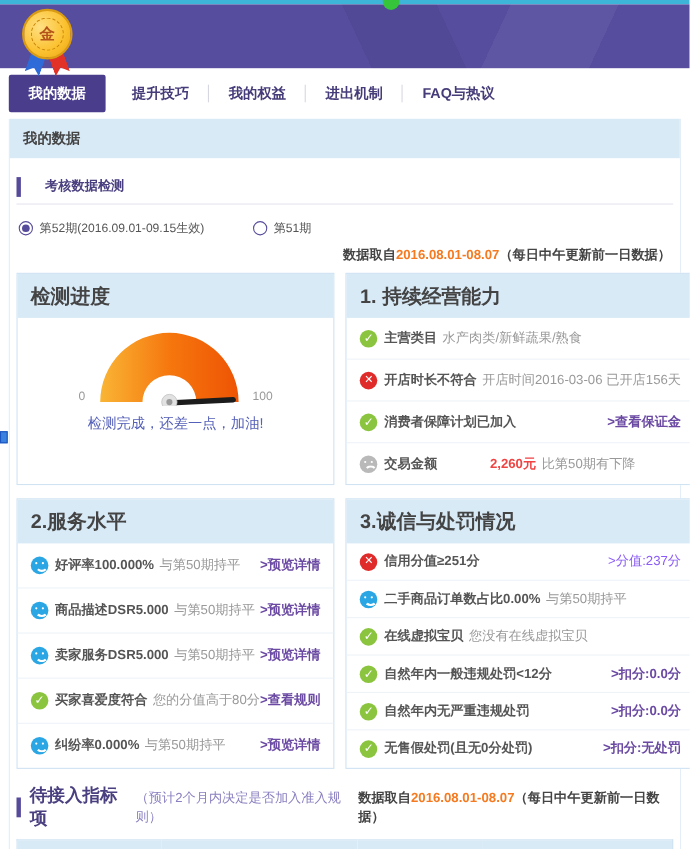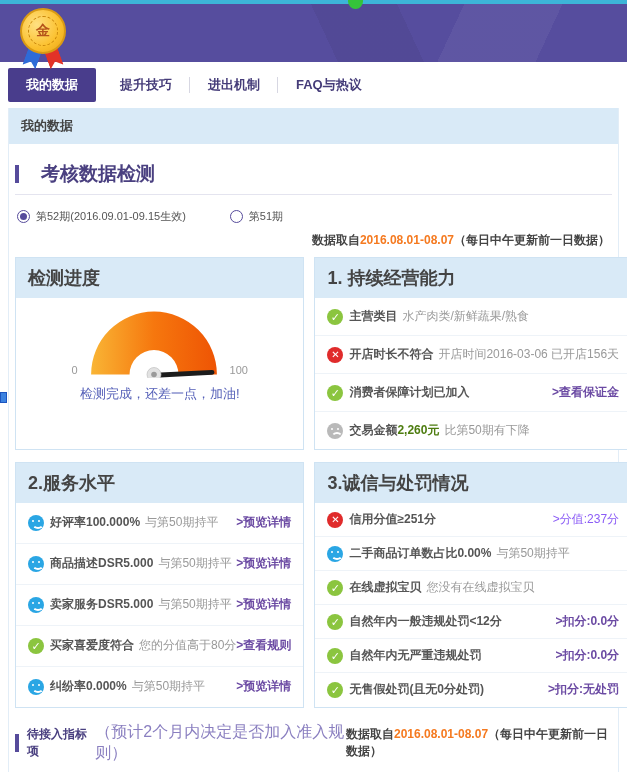--- a/index.html
+++ b/index.html
@@ -37,41 +37,41 @@
   .tab { color:#453c79; font-weight:bold; font-size:13px; padding:8px 18px; position:relative; cursor:pointer; }
   .tab.active { background:#493d8c; color:#fff; border-radius:2px; margin-right:6px; }
   .tab:not(.active):not(:last-child)::after { content:""; position:absolute; right:0; top:9px; height:16px; border-right:1px solid #d7d7e2; }
   
   .section { margin:0 8px; border:1px solid #e2edf7; border-top:none; }
   .sec-header { background:#d9eaf7; padding:9px 12px; font-size:13px; font-weight:bold; color:#444; }
   .sec-body { padding:10px 6px 10px; background:#fff; }
   
   .subtabs { display:flex; align-items:center; border-bottom:1px solid #e4e4ef; margin-bottom:10px; }
   .vbar { width:4px; height:18px; background:#564b9b; margin-right:8px; flex:none; }
-  .subtab { padding:7px 14px; font-size:19px; color:#564b9b; cursor:pointer; }
+  .subtab { padding:7px 14px; font-size:12px; color:#564b9b; cursor:pointer; }
   .subtab.active { color:#4a4080; font-weight:bold; }
   
   .radio-row { display:flex; gap:44px; align-items:center; padding:4px 2px 6px; color:#555; font-size:11px; }
   .radio-opt { display:flex; align-items:center; cursor:pointer; }
   .radio { width:13px; height:13px; border:1px solid #564b9b; border-radius:50%; margin-right:6px; position:relative; flex:none; }
   .radio.sel::after { content:""; position:absolute; inset:2px; background:#564b9b; border-radius:50%; }
   
   .ds { text-align:right; color:#444; font-weight:bold; font-size:12px; padding:2px 2px 8px; }
   .ds .date { color:#f57a20; }
   
   .grid { display:grid; grid-template-columns:1fr 1fr; gap:12px 10px; }
   .panel { border:1px solid #cfe3f3; background:#fff; }
   .panel-h { background:#d9eaf7; padding:8px 12px; font-weight:bold; color:#444; font-size:18px; }
   .prow { display:flex; align-items:center; padding:10px 12px; border-bottom:1px solid #eef3f8; }
   .prow:last-child { border-bottom:none; }
   .prow.tall { padding:11px 12px 12px; }
   .prow.short { padding:8px 12px; }
   .b { color:#555; font-weight:bold; margin-left:6px; white-space:nowrap; }
   .g { color:#999; margin-left:5px; white-space:nowrap; }
-  .greenval { color:#4d7c0f; font-weight:bold; }
+  .greenval { color:#ef4444; font-weight:bold;margin-left:48px; }
   .lnk { margin-left:auto; color:#6b4aa3; font-weight:bold; text-decoration:none; cursor:pointer; white-space:nowrap; }
   .grayval { margin-left:auto; color:#8b5cf6; white-space:nowrap; }
   
   .st { width:16px; height:16px; border-radius:50%; flex:none; position:relative; display:inline-block; }
   .st[data-icon="check"] { background:#8bc53f; }
   .st[data-icon="cross"] { background:#e02b2b; }
   .st[data-icon="check"]::after, .st[data-icon="cross"]::after {
     position:absolute; inset:0; color:#fff; text-align:center; line-height:16px; font-weight:bold; }
   .st[data-icon="check"]::after { content:"✓"; font-size:11px; }
   .st[data-icon="cross"]::after { content:"✕"; font-size:10px; }
@@ -83,22 +83,22 @@
     border:2px solid #fff; border-top:none; border-left-color:transparent; border-right-color:transparent; border-radius:0 0 8px 8px; }
   .st[data-icon="sad"]::after { content:""; position:absolute; left:4px; top:9px; width:8px; height:4px;
     border:2px solid #fff; border-bottom:none; border-left-color:transparent; border-right-color:transparent; border-radius:8px 8px 0 0; }
   
   .gauge-body { display:flex; flex-direction:column; align-items:center; padding:8px 0 10px; }
   .gauge-wrap { display:flex; align-items:flex-end; gap:6px; }
   .gauge-lbl { color:#999; font-size:11px; padding-bottom:2px; }
   .gauge-cap { color:#5560b8; font-size:13px; margin-top:7px; }
   
   .pending { display:flex; align-items:center; margin:14px 0 8px; }
-  .pending-title { color:#4a4080; font-weight:bold; font-size:12px; }
-  .pending-note { color:#8a7fc0; font-size:16px; margin-left:4px; }
+  .pending-title { color:#4a4080; font-weight:bold; font-size:16px; }
+  .pending-note { color:#8a7fc0; font-size:12px; margin-left:4px; }
   .pending .ds2 { margin-left:auto; color:#444; font-weight:bold; }
   .pending .ds2 .date { color:#f57a20; }
   
   table { width:100%; border:1px solid #cfe3f3; border-collapse:collapse; font-size:12px; }
   th { background:#d9eaf7; color:#555; font-weight:normal; padding:9px 8px; text-align:left; }
   th:nth-child(1), td:nth-child(1) { width:22%; padding-left:16px; }
   th:nth-child(2), td:nth-child(2) { width:30%; }
   th:nth-child(3), td:nth-child(3) { width:19%; text-align:center; }
   th:nth-child(4), td:nth-child(4) { width:29%; text-align:center; }
 </style>
@@ -116,20 +116,21 @@
     <div class="ribbon r"></div>
     <div class="coin">
       <div class="coin-inner">金</div>
     </div>
   </div>
 </div>
 
 <div class="nav">
   <div class="tab active">我的数据</div>
   <div class="tab">提升技巧</div>
+  <div class="tab">我的权益</div>
   <div class="tab">进出机制</div>
   <div class="tab">FAQ与热议</div>
 </div>
 
 <div class="section">
   <div class="sec-header">我的数据</div>
   <div class="sec-body">
 
     <div class="subtabs">
       <div class="vbar"></div>

